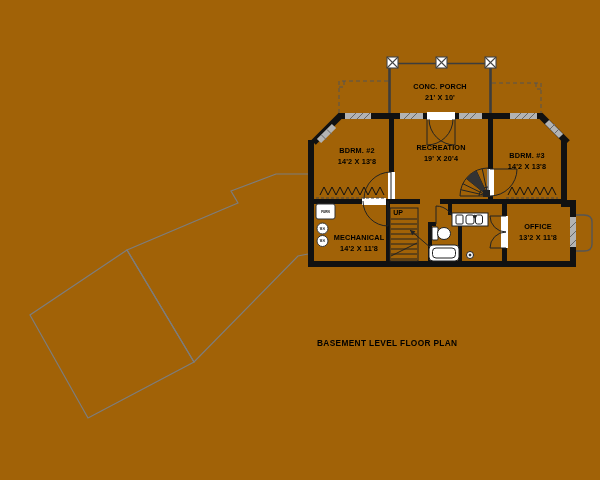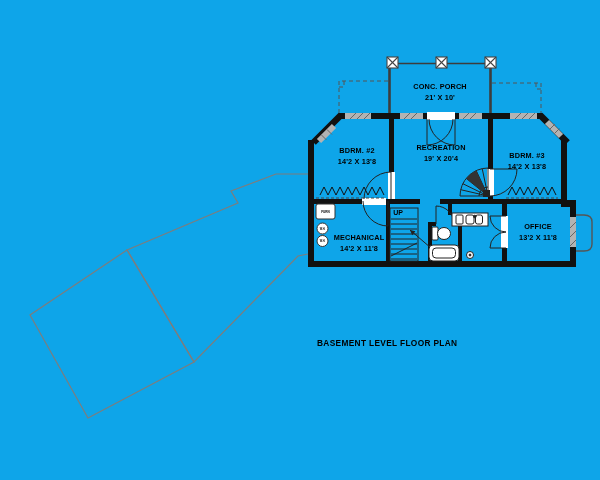--- a/index.html
+++ b/index.html
@@ -1,16 +1,16 @@
 <!DOCTYPE html>
 <html><head>
 <meta charset="utf-8">
 <style>
   html,body{margin:0;padding:0;background:#ffffff;}
-  .page{position:relative;width:600px;height:480px;background:#0ea5e9;overflow:hidden;
+  .page{position:relative;width:600px;height:480px;background:#a16207;overflow:hidden;
         font-family:"Liberation Sans", sans-serif;}
   svg{position:absolute;left:0;top:0;}
   svg text{font-family:"Liberation Sans", sans-serif;font-weight:bold;fill:#000;}
   .room-name{font-size:7.3px;letter-spacing:.15px;}
   .room-dims{font-size:7.3px;letter-spacing:.15px;}
   .up-label{font-size:7px;}
   .caption{font-size:8.3px;letter-spacing:.35px;}
   .tiny{font-size:3.1px;font-weight:bold;}
   .tinier{font-size:2.6px;font-weight:bold;}
 </style>

